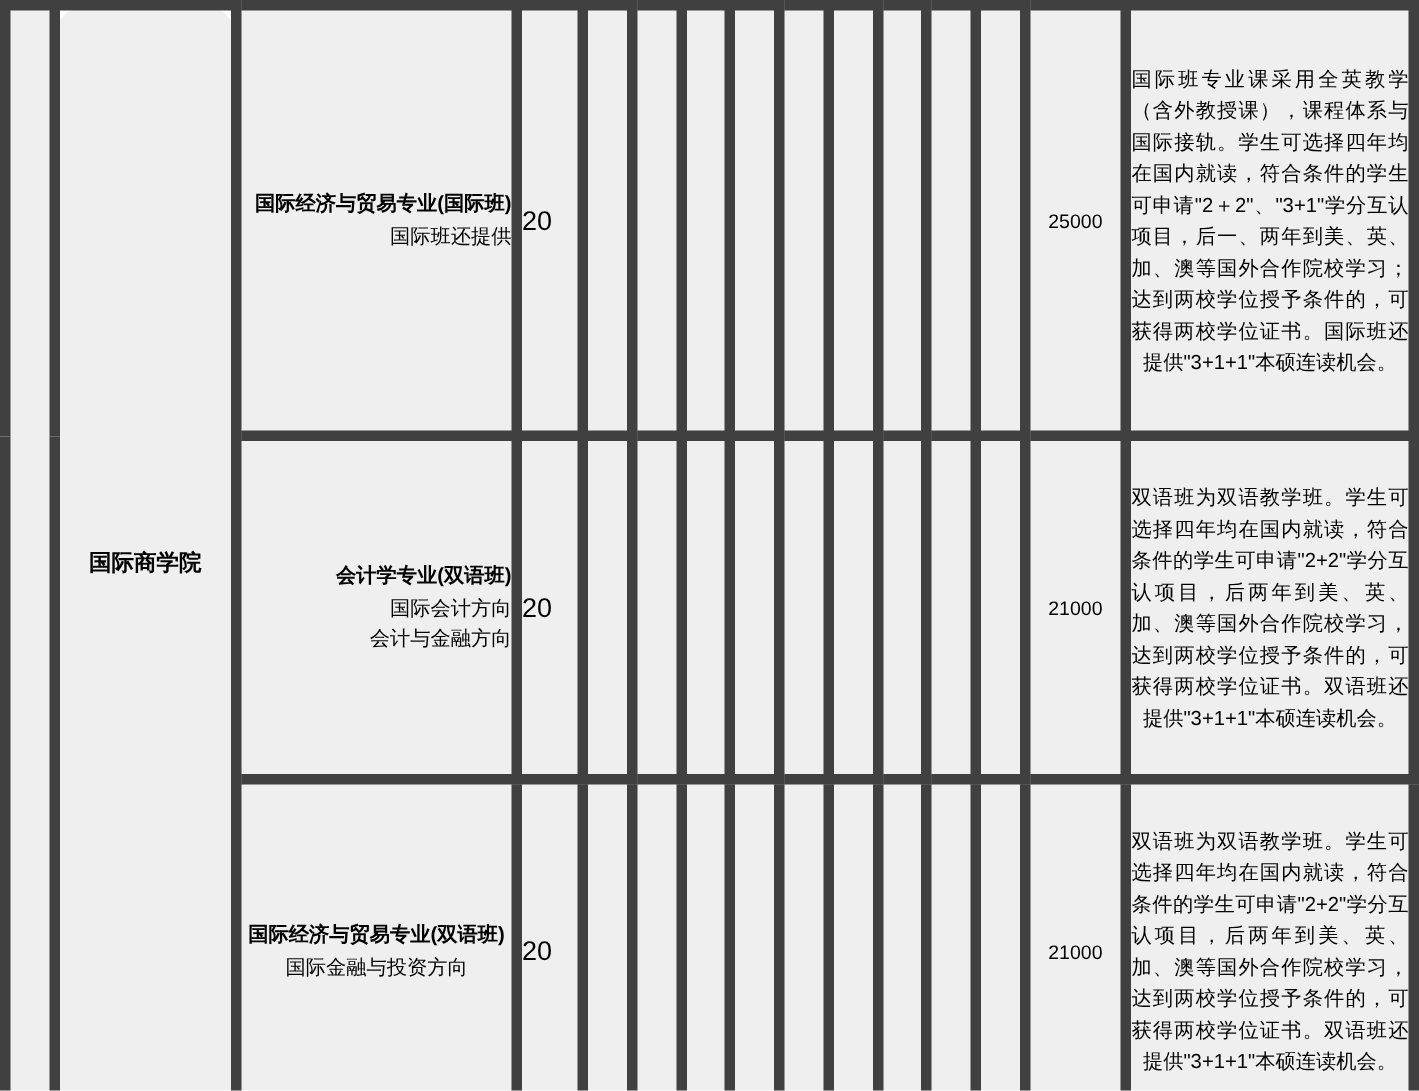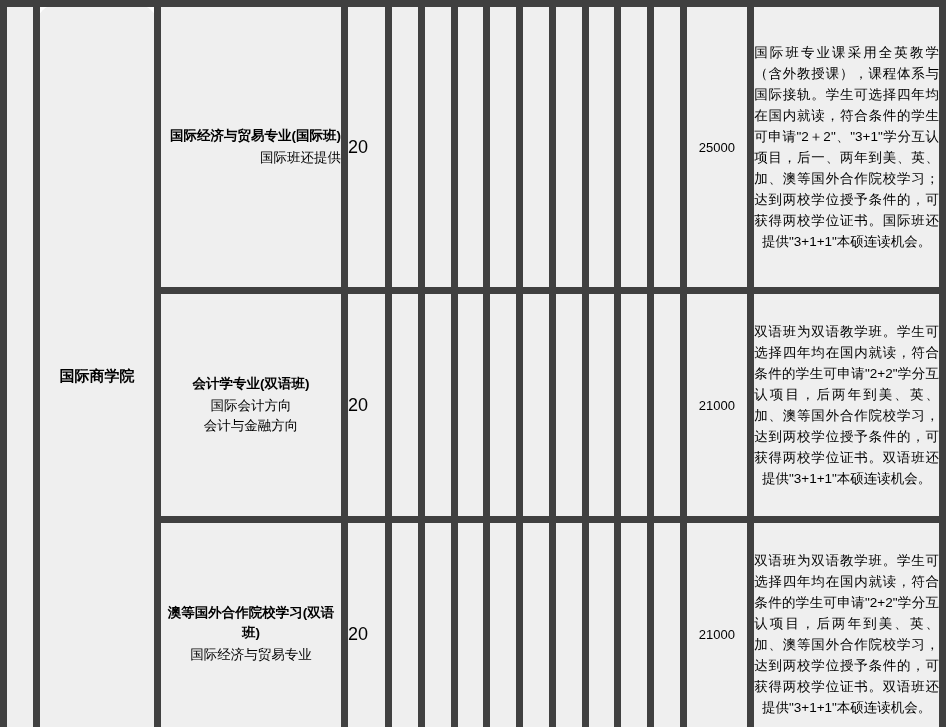--- a/index.html
+++ b/index.html
@@ -120,43 +120,43 @@
         <td class="cell-empty"></td>
         <td class="cell-empty"></td>
         <td class="cell-empty"></td>
         <td class="cell-empty"></td>
         <td class="cell-empty"></td>
         <td class="cell-fee">25000</td>
         <td class="cell-notes">国际班专业课采用全英教学（含外教授课），课程体系与国际接轨。学生可选择四年均在国内就读，符合条件的学生可申请"2＋2"、"3+1"学分互认项目，后一、两年到美、英、加、澳等国外合作院校学习；达到两校学位授予条件的，可获得两校学位证书。国际班还提供"3+1+1"本硕连读机会。</td>
       </tr>
 
       <tr>
-        <td class="cell-major" style="height:222px;">
+        <td class="cell-major" style="height:222px;text-align:right;">
           <span class="major-name">会计学专业(双语班)</span>
           <span class="major-dir">国际会计方向</span>
           <span class="major-dir">会计与金融方向</span>
         </td>
         <td class="cell-num">20</td>
         <td class="cell-empty"></td>
         <td class="cell-empty"></td>
         <td class="cell-empty"></td>
         <td class="cell-empty"></td>
         <td class="cell-empty"></td>
         <td class="cell-empty"></td>
         <td class="cell-empty"></td>
         <td class="cell-empty"></td>
         <td class="cell-empty"></td>
         <td class="cell-fee">21000</td>
         <td class="cell-notes">双语班为双语教学班。学生可选择四年均在国内就读，符合条件的学生可申请"2+2"学分互认项目，后两年到美、英、加、澳等国外合作院校学习，达到两校学位授予条件的，可获得两校学位证书。双语班还提供"3+1+1"本硕连读机会。</td>
       </tr>
 
       <tr>
         <td class="cell-major" style="height:222px;">
-          <span class="major-name">澳等国外合作院校学习(双语班)</span>
-          <span class="major-dir">国际经济与贸易专业</span>
+          <span class="major-name">国际经济与贸易专业(双语班)</span>
+          <span class="major-dir">国际金融与投资方向</span>
         </td>
         <td class="cell-num">20</td>
         <td class="cell-empty"></td>
         <td class="cell-empty"></td>
         <td class="cell-empty"></td>
         <td class="cell-empty"></td>
         <td class="cell-empty"></td>
         <td class="cell-empty"></td>
         <td class="cell-empty"></td>
         <td class="cell-empty"></td>

